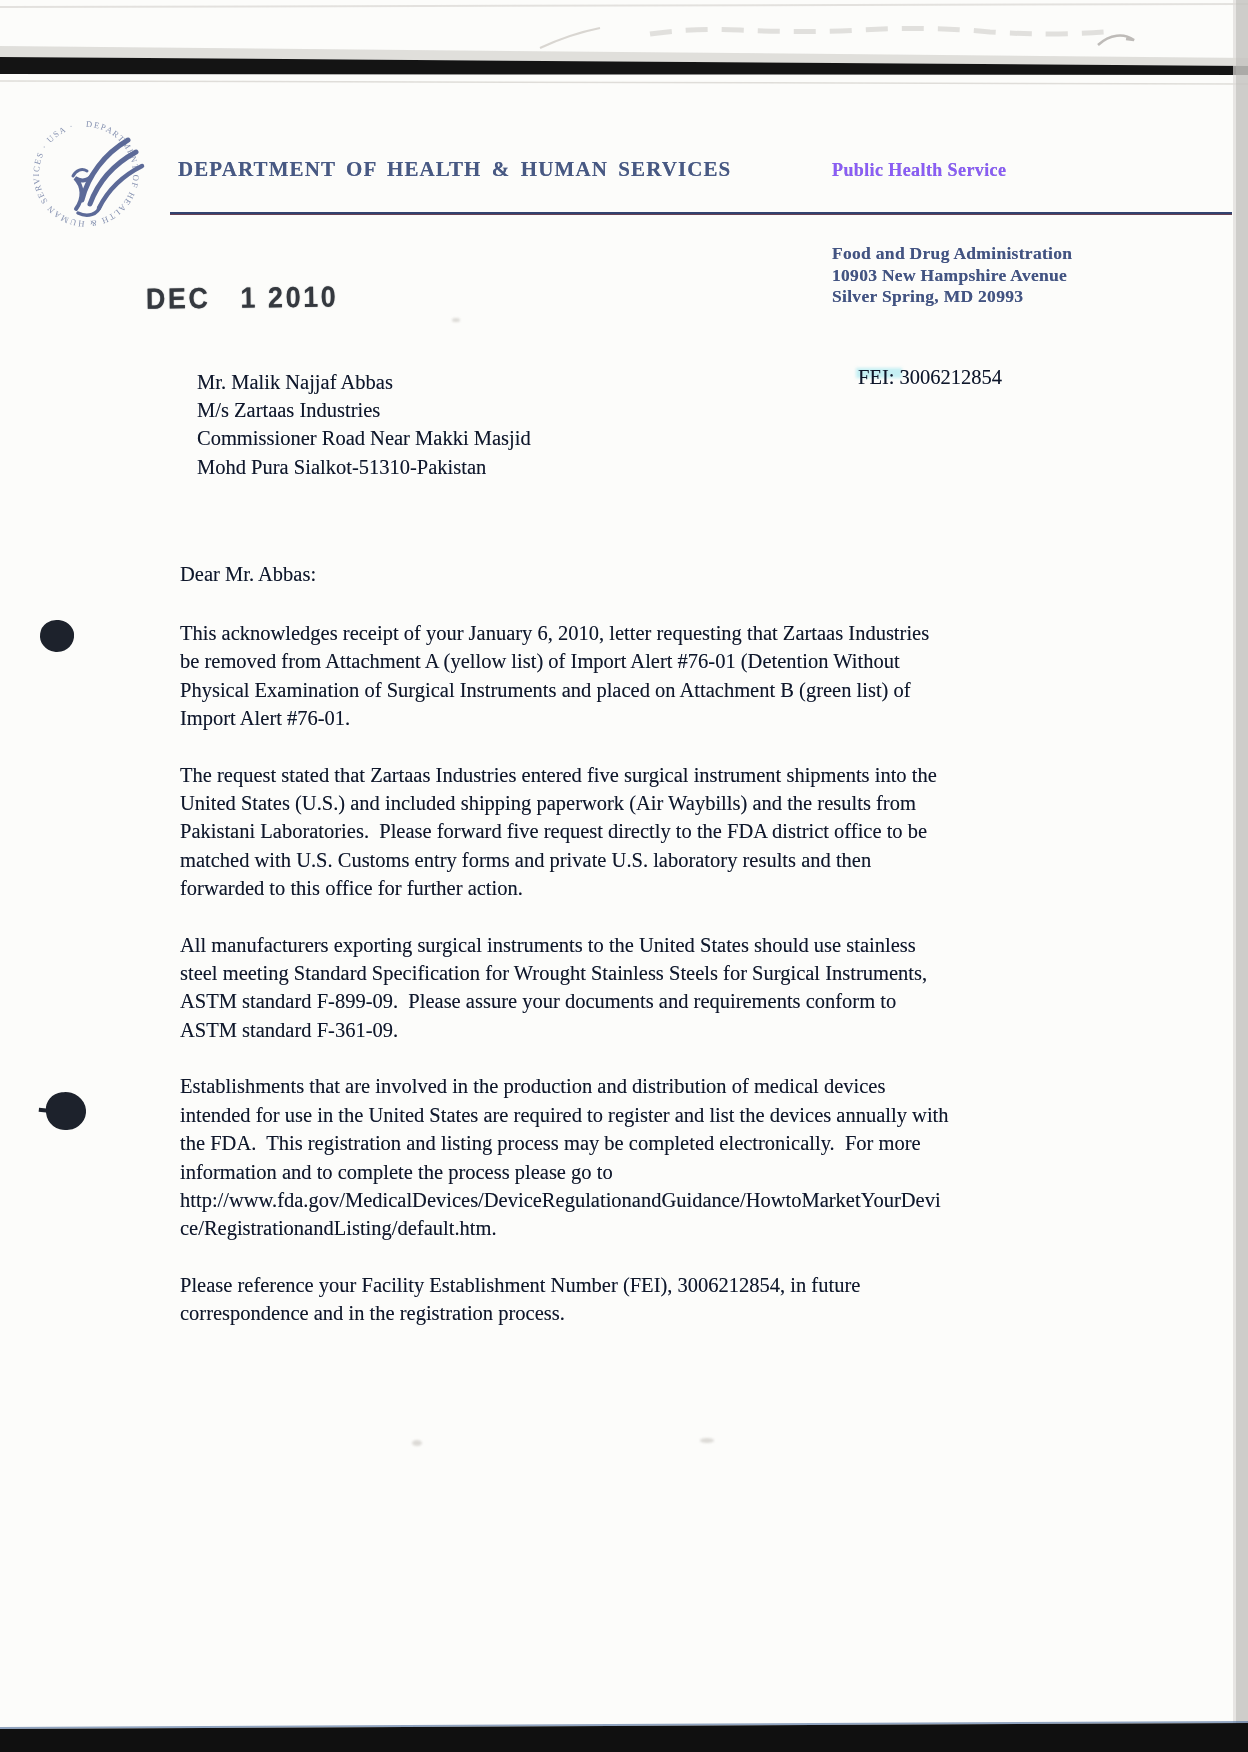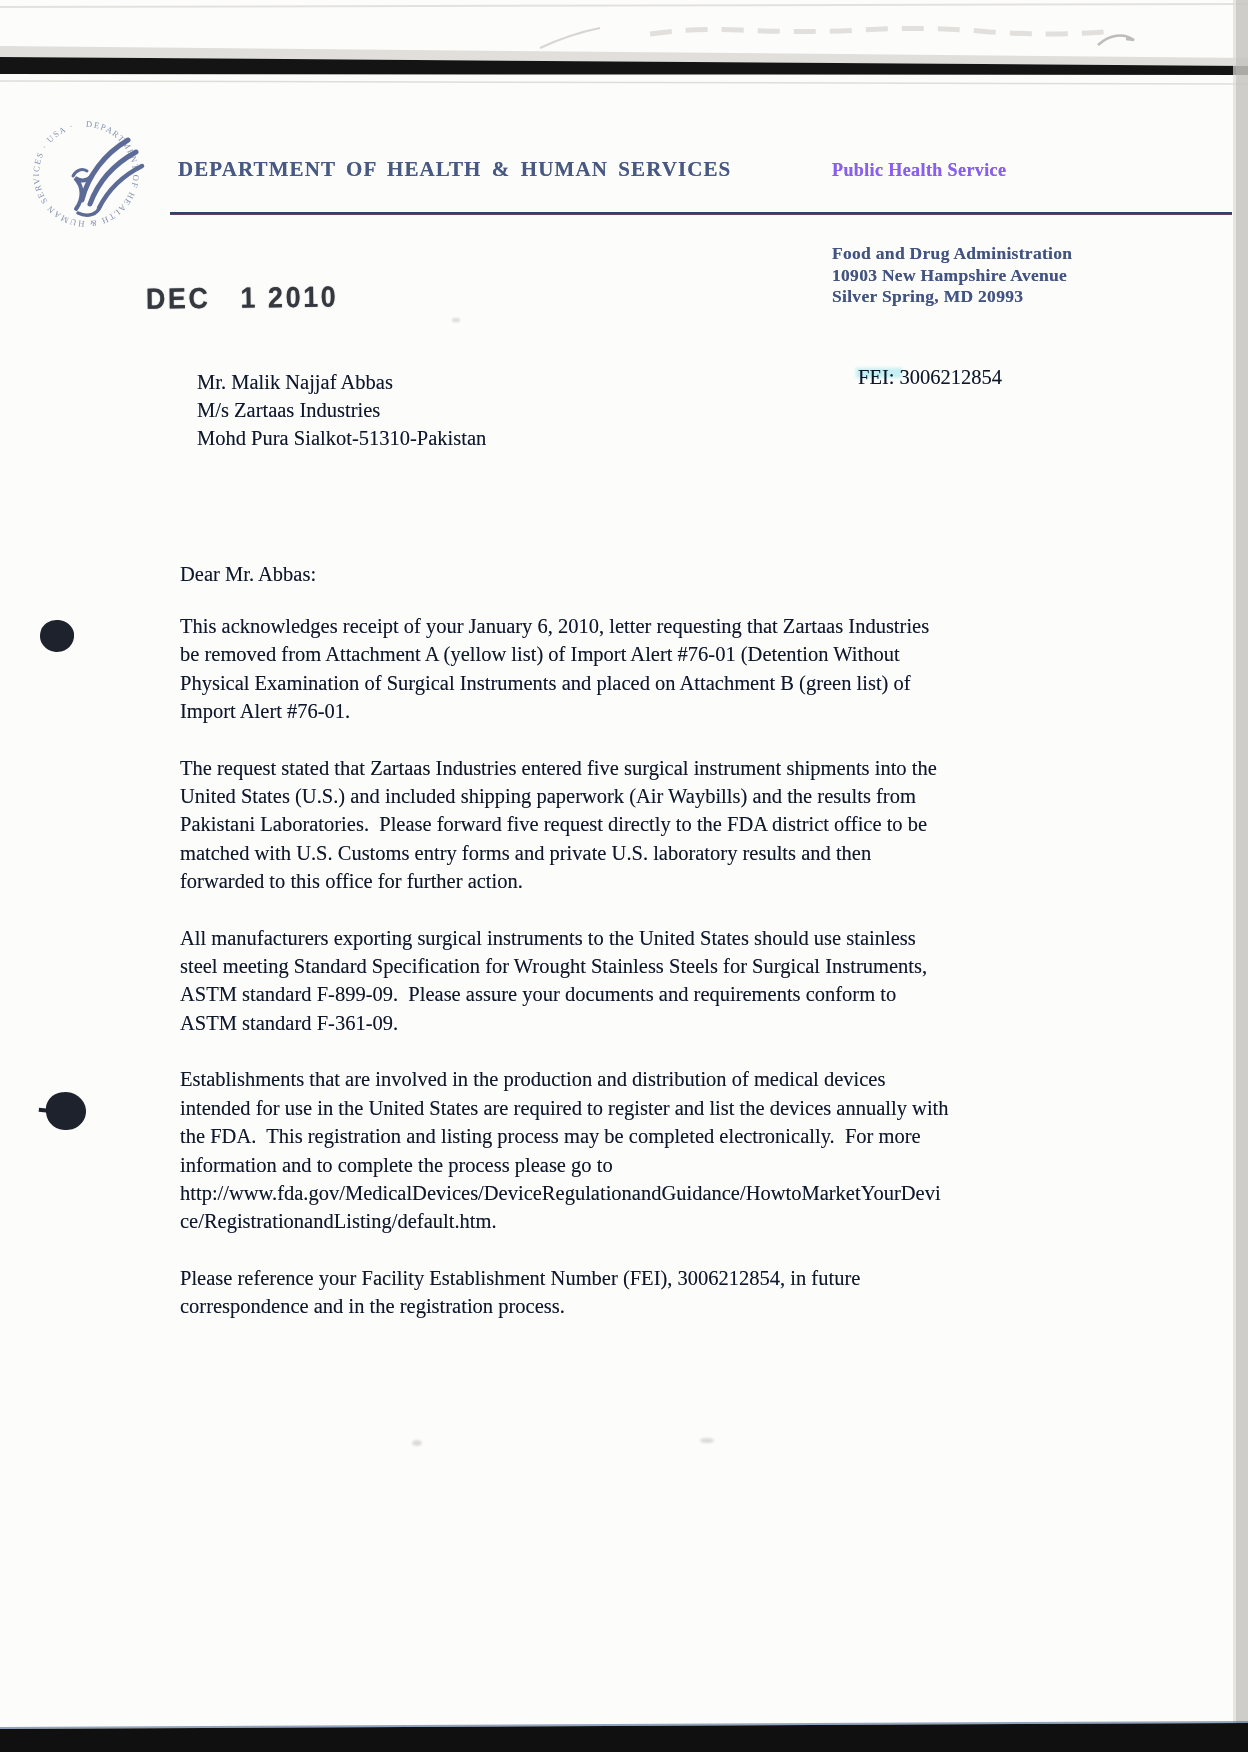--- a/index.html
+++ b/index.html
@@ -46,21 +46,21 @@
     text-shadow:0 0 1px rgba(50,54,60,.7);
   }
   
   .ink{color:#0f172a;text-shadow:0 0 .55px rgba(76,90,115,.55);}
   #fei-line{position:absolute;left:858px;top:366px;font-size:20.5px;}
   #fei-glow{position:absolute;left:856px;top:368px;width:46px;height:10px;
     background:rgba(130,225,235,.45);filter:blur(1.5px);}
   #recipient{position:absolute;left:197px;top:368px;font-size:20.5px;line-height:28.2px;}
   #salutation{position:absolute;left:180px;top:563px;font-size:20.5px;text-align:center;}
   #letter-body{position:absolute;left:180px;top:611px;font-size:20.5px;line-height:28.4px;width:860px;}
-  #letter-body .para{margin:1px 0 28px 0;}
+  #letter-body .para{margin:8px 0 28px 0;}
   .tline{white-space:pre;}
   
   .ink-dot{position:absolute;background:#1d222c;border-radius:50% 48% 52% 50%;}
   #ink-dot-1{left:40px;top:620px;width:34px;height:32px;transform:rotate(8deg);}
   #ink-dot-2{left:46px;top:1092px;width:40px;height:38px;transform:rotate(-6deg);
     border-radius:46% 54% 50% 50%;}
   #ink-dot-2::before{content:"";position:absolute;left:-7px;top:14px;width:10px;height:4px;
     background:#1d222c;transform:rotate(12deg);}
   
   .smudge{position:absolute;background:#dcdad6;border-radius:50%;filter:blur(1px);}
@@ -120,20 +120,21 @@
     </div>
 
   <div id="date-stamp">DEC   1 2010</div>
 
   <div id="fei-glow"></div>
   <div id="fei-line" class="ink">FEI: 3006212854</div>
 
   <div id="recipient" class="ink">
       <div class="tline">Mr. Malik Najjaf Abbas</div>
       <div class="tline">M/s Zartaas Industries</div>
+      <div class="tline">Commissioner Road Near Makki Masjid</div>
       <div class="tline">Mohd Pura Sialkot-51310-Pakistan</div>
     </div>
 
   <div id="salutation" class="ink">Dear Mr. Abbas:</div>
 
   <div id="letter-body" class="ink">
     <div class="para">
         <div class="tline">This acknowledges receipt of your January 6, 2010, letter requesting that Zartaas Industries</div>
         <div class="tline">be removed from Attachment A (yellow list) of Import Alert #76-01 (Detention Without</div>
         <div class="tline">Physical Examination of Surgical Instruments and placed on Attachment B (green list) of</div>

